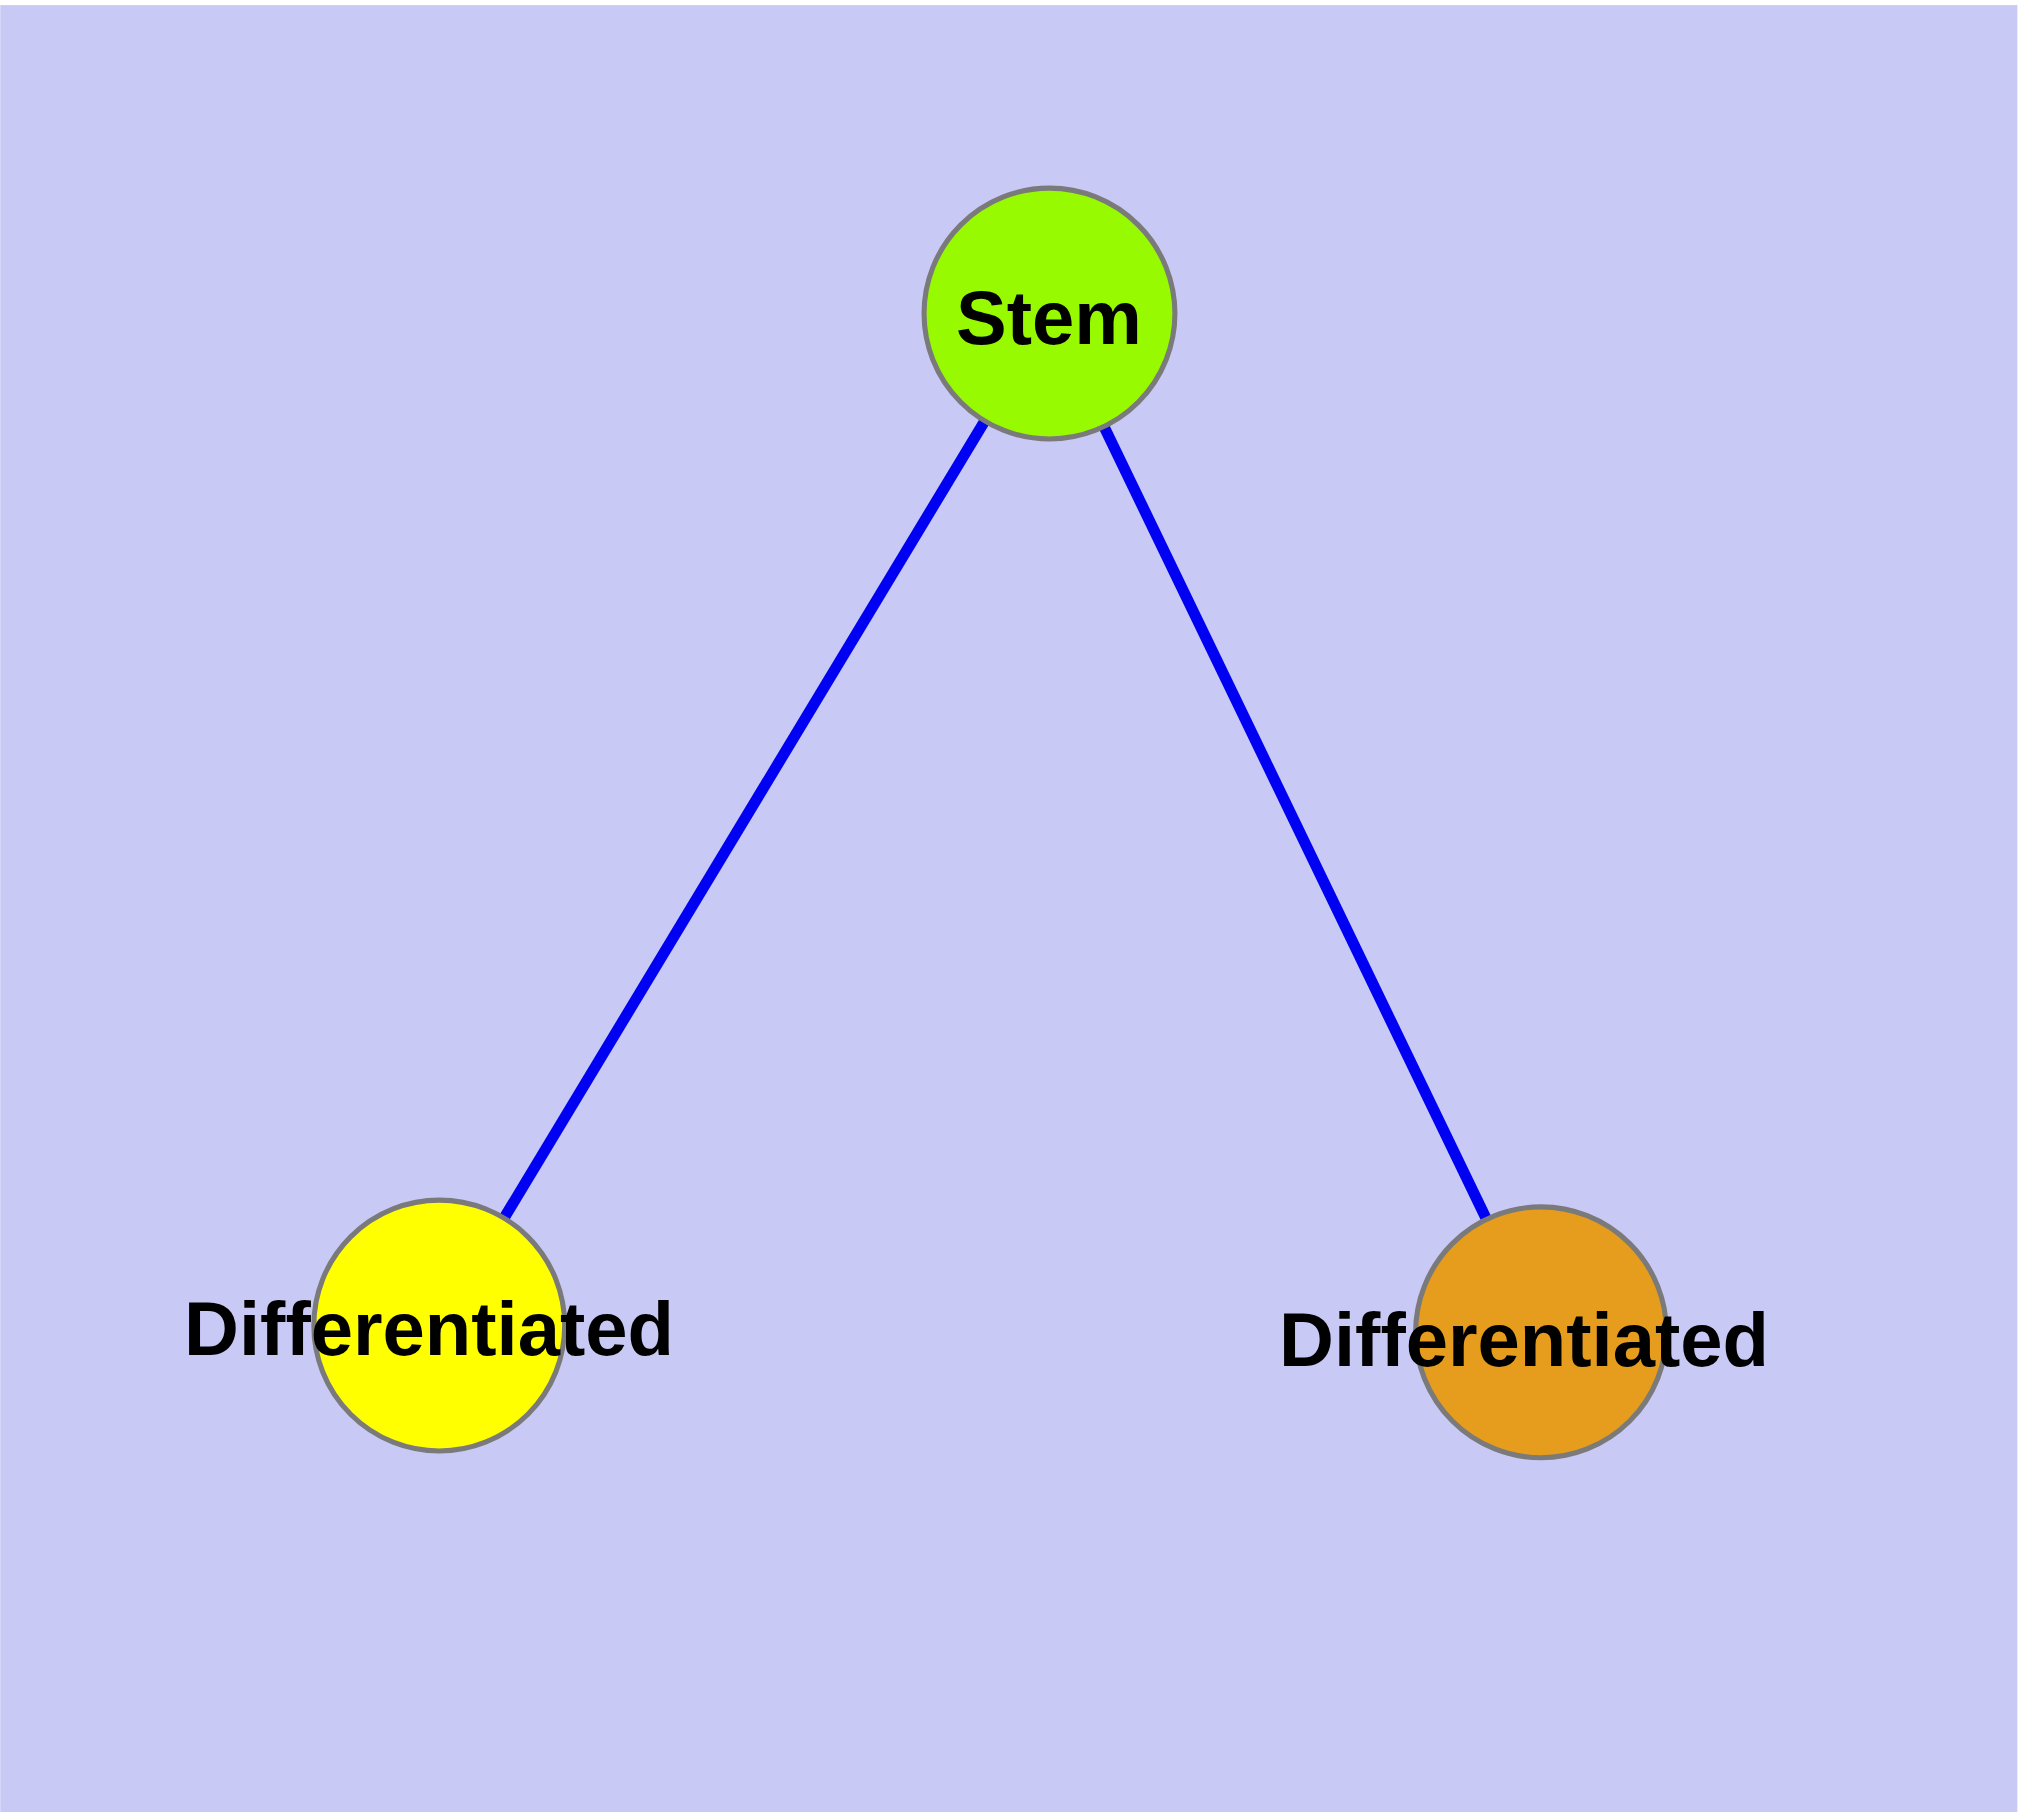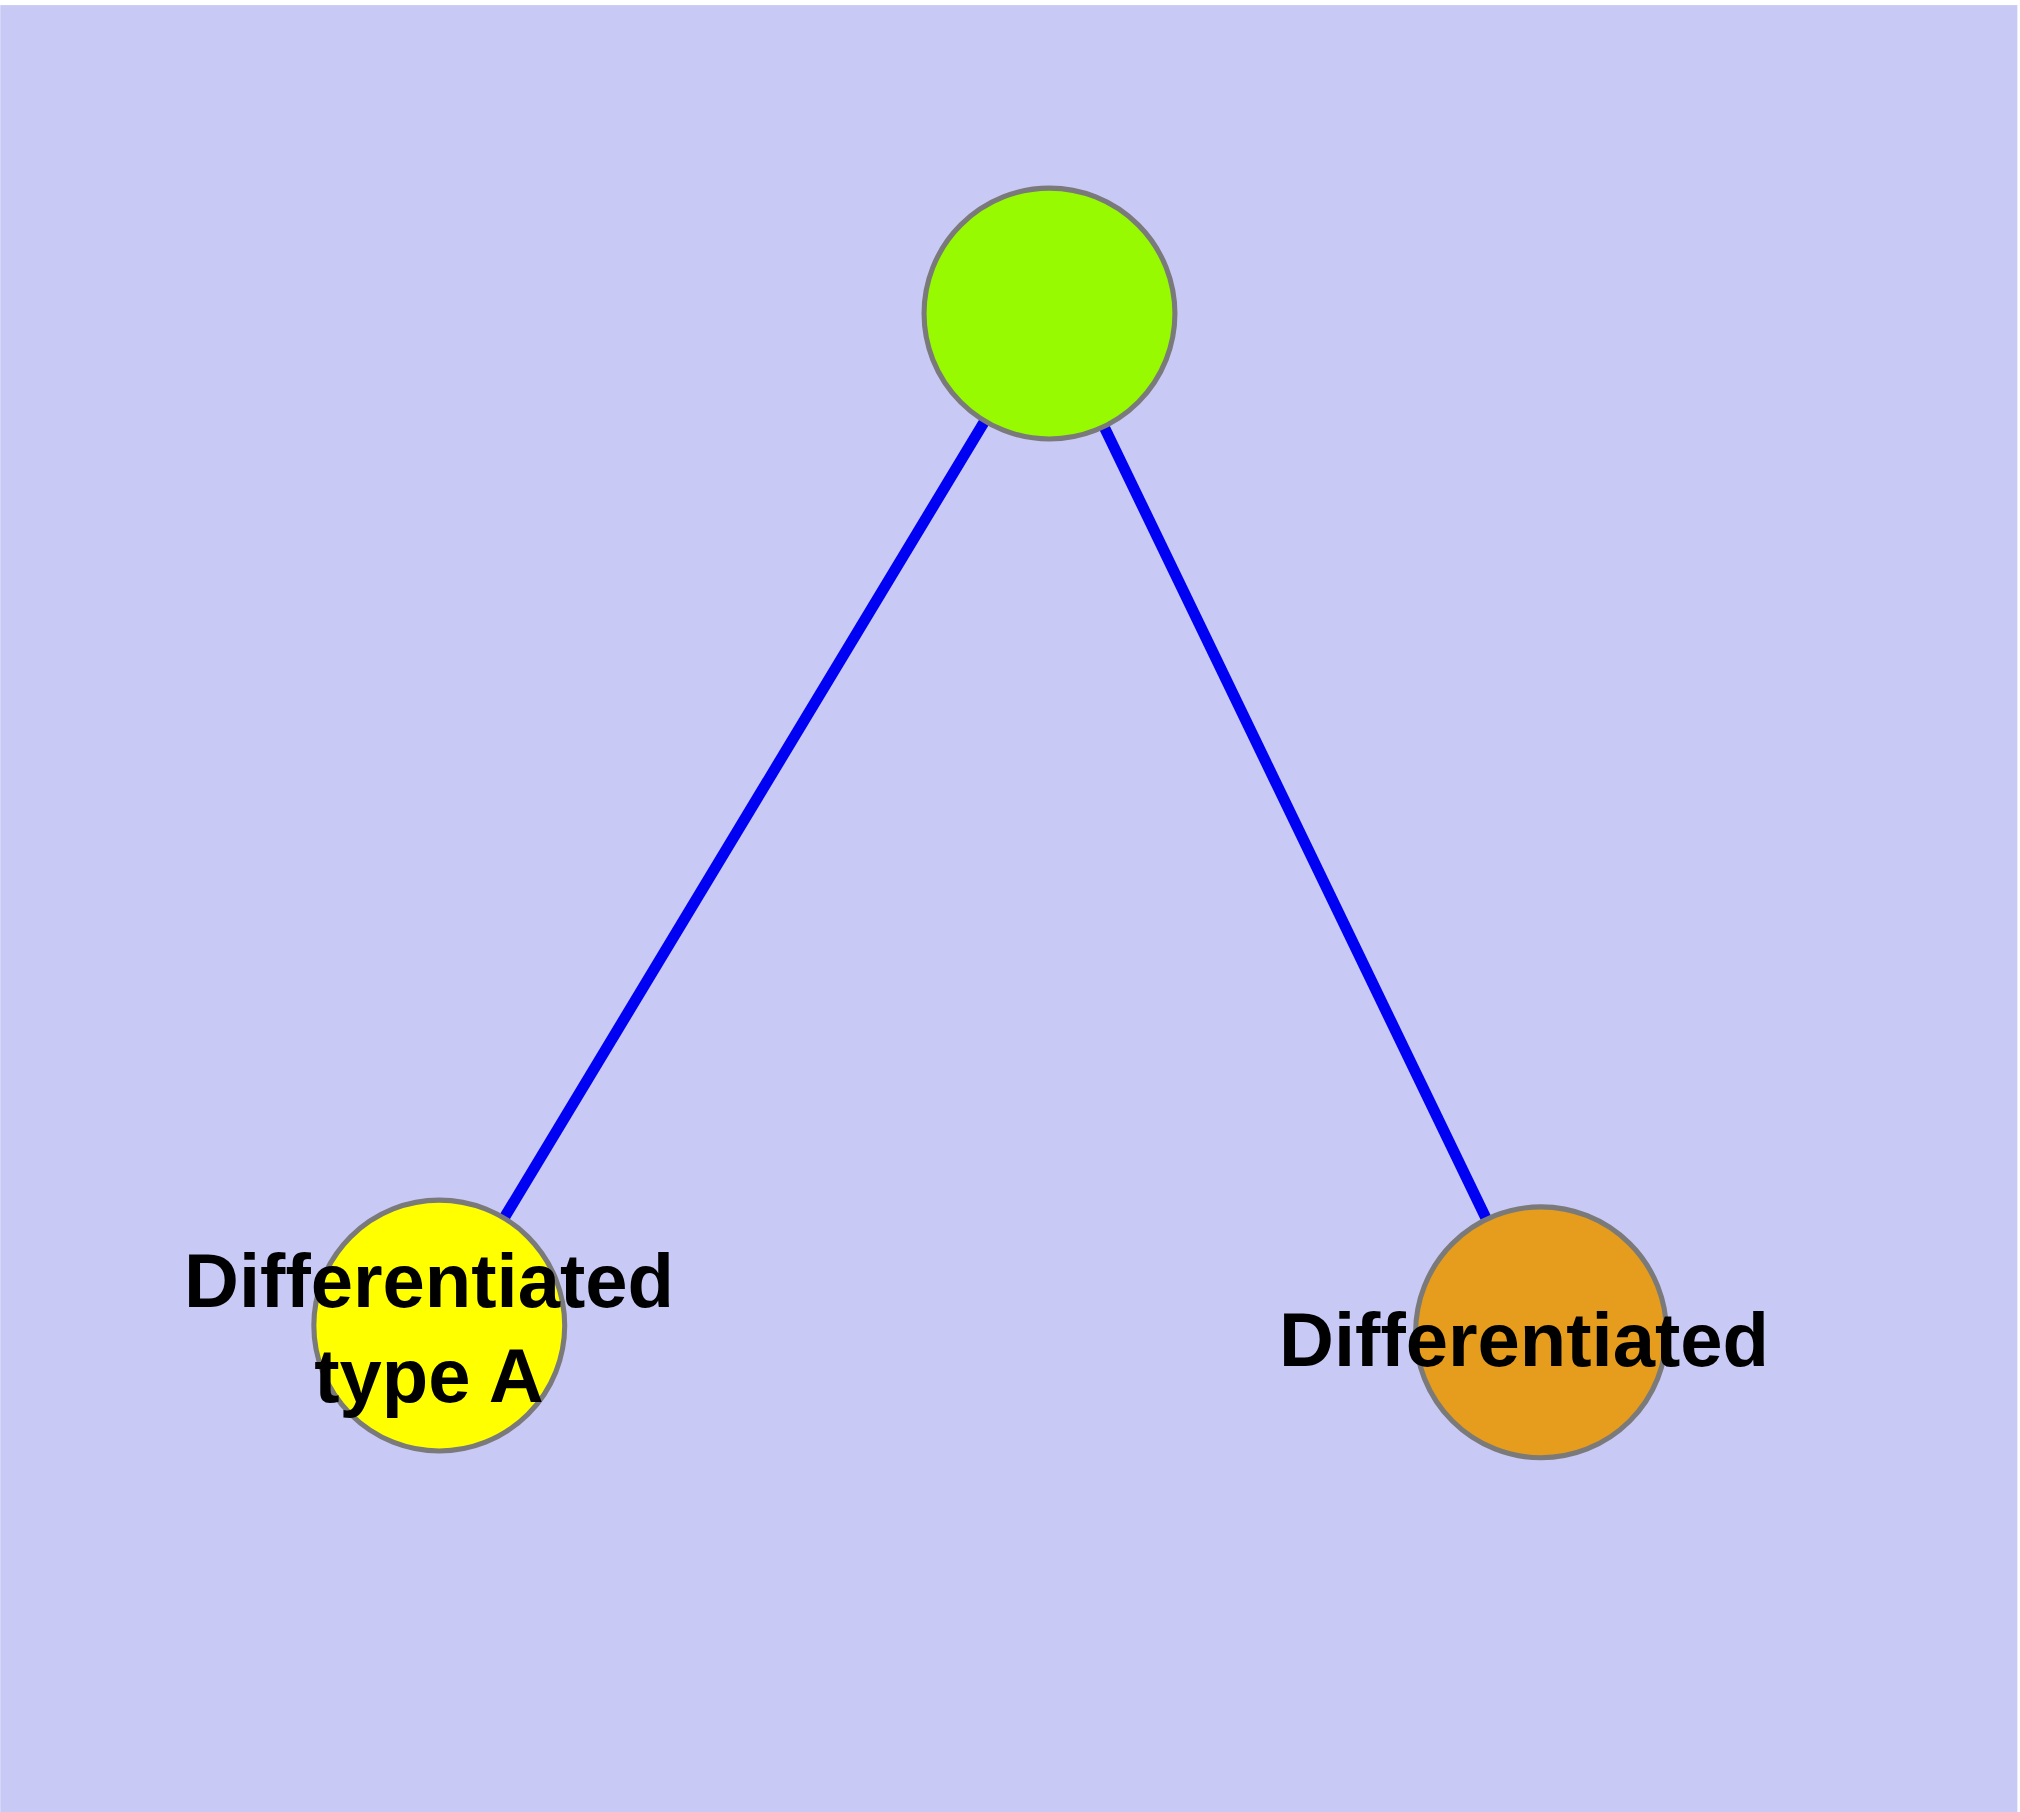--- a/index.html
+++ b/index.html
@@ -46,24 +46,24 @@
     <rect x="0" y="6" width="2380" height="2132" fill="#c9c9f6"></rect>
 
     <line x1="1238" y1="370" x2="518" y2="1564" stroke-width="13" stroke="#0000f2"></line>
     <line x1="1238" y1="370" x2="1818" y2="1572" stroke-width="13" stroke="#0000f2"></line>
 
     <circle cx="1238" cy="370" r="148" stroke-width="6" fill="#97fa00" stroke="#7a7a7a"></circle>
     <circle cx="518" cy="1564" r="148" stroke-width="6" fill="#ffff00" stroke="#7a7a7a"></circle>
     <circle cx="1818" cy="1572" r="148" stroke-width="6" fill="#e69c1c" stroke="#7a7a7a"></circle>
   </svg>
 
+  <div class="node-label" style="left:1049px; top:317px;">Stem</div>
 
   <div class="node-label" style="left:429px; top:1328px;">
     <div>Differentiated</div>
-    <div>type A</div>
   </div>
 
   <div class="node-label" style="left:1524px; top:1339px;">
     <div>Differentiated</div>
   </div>
 
 </div>
 
 
 </body></html>

